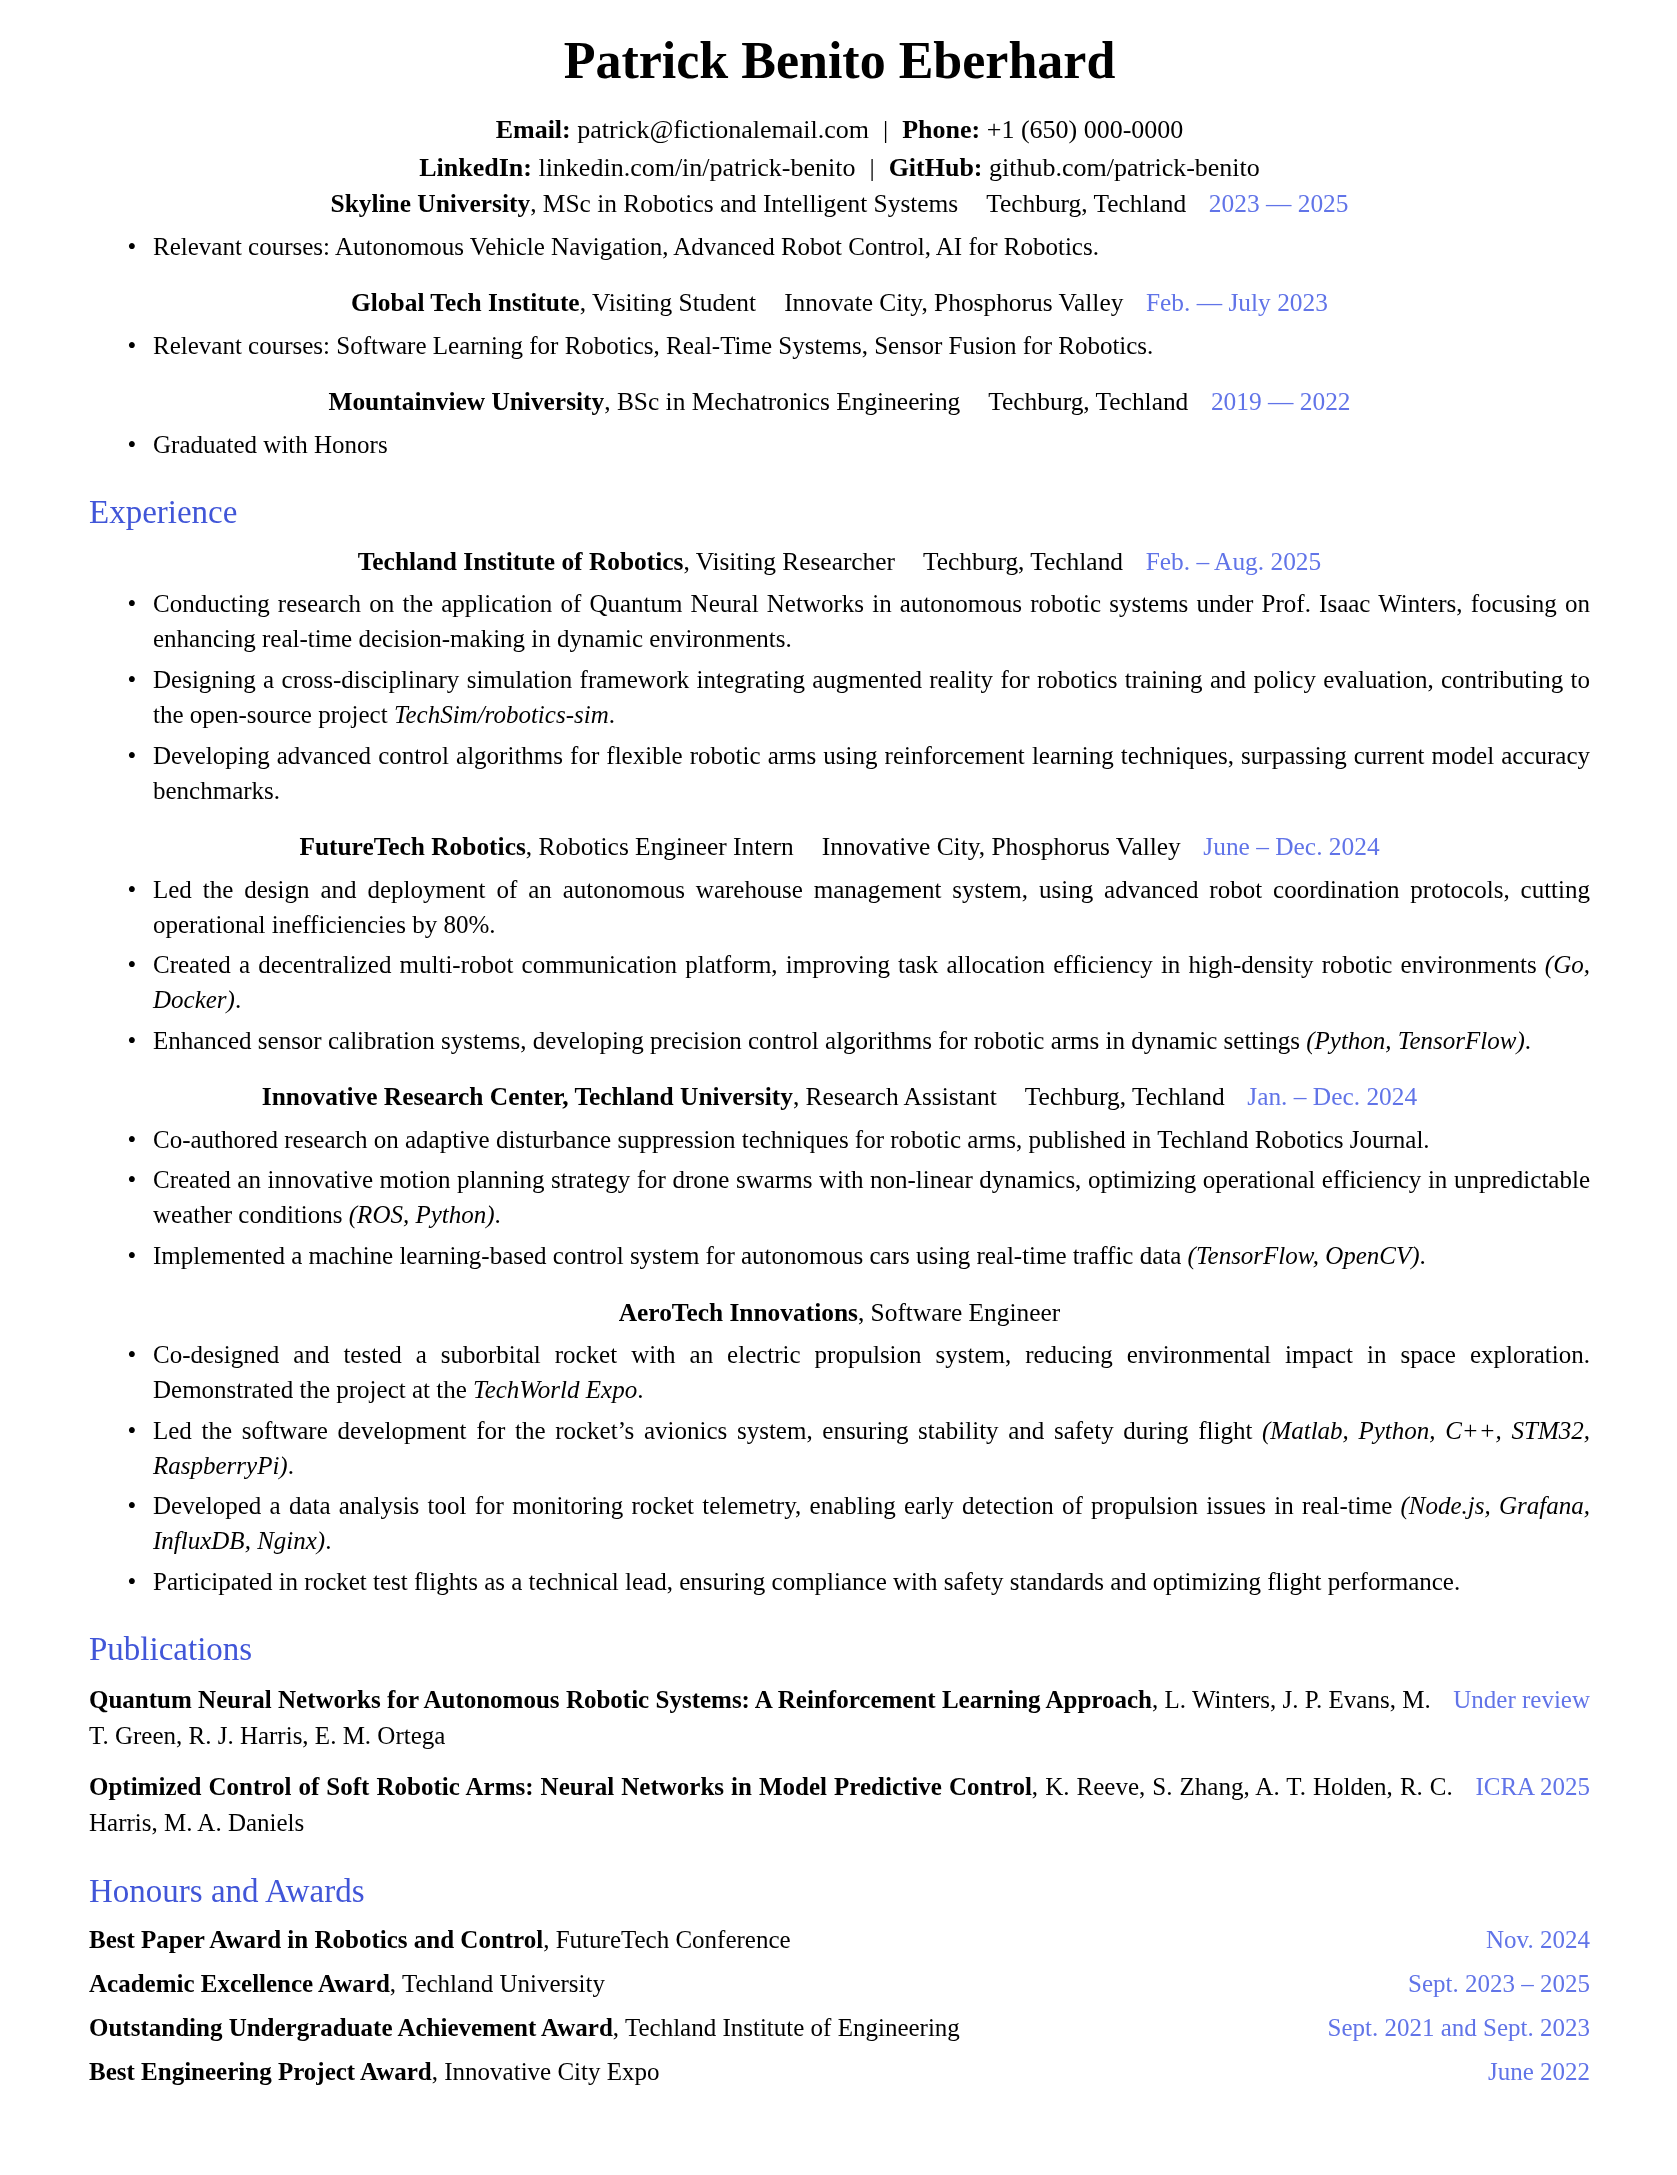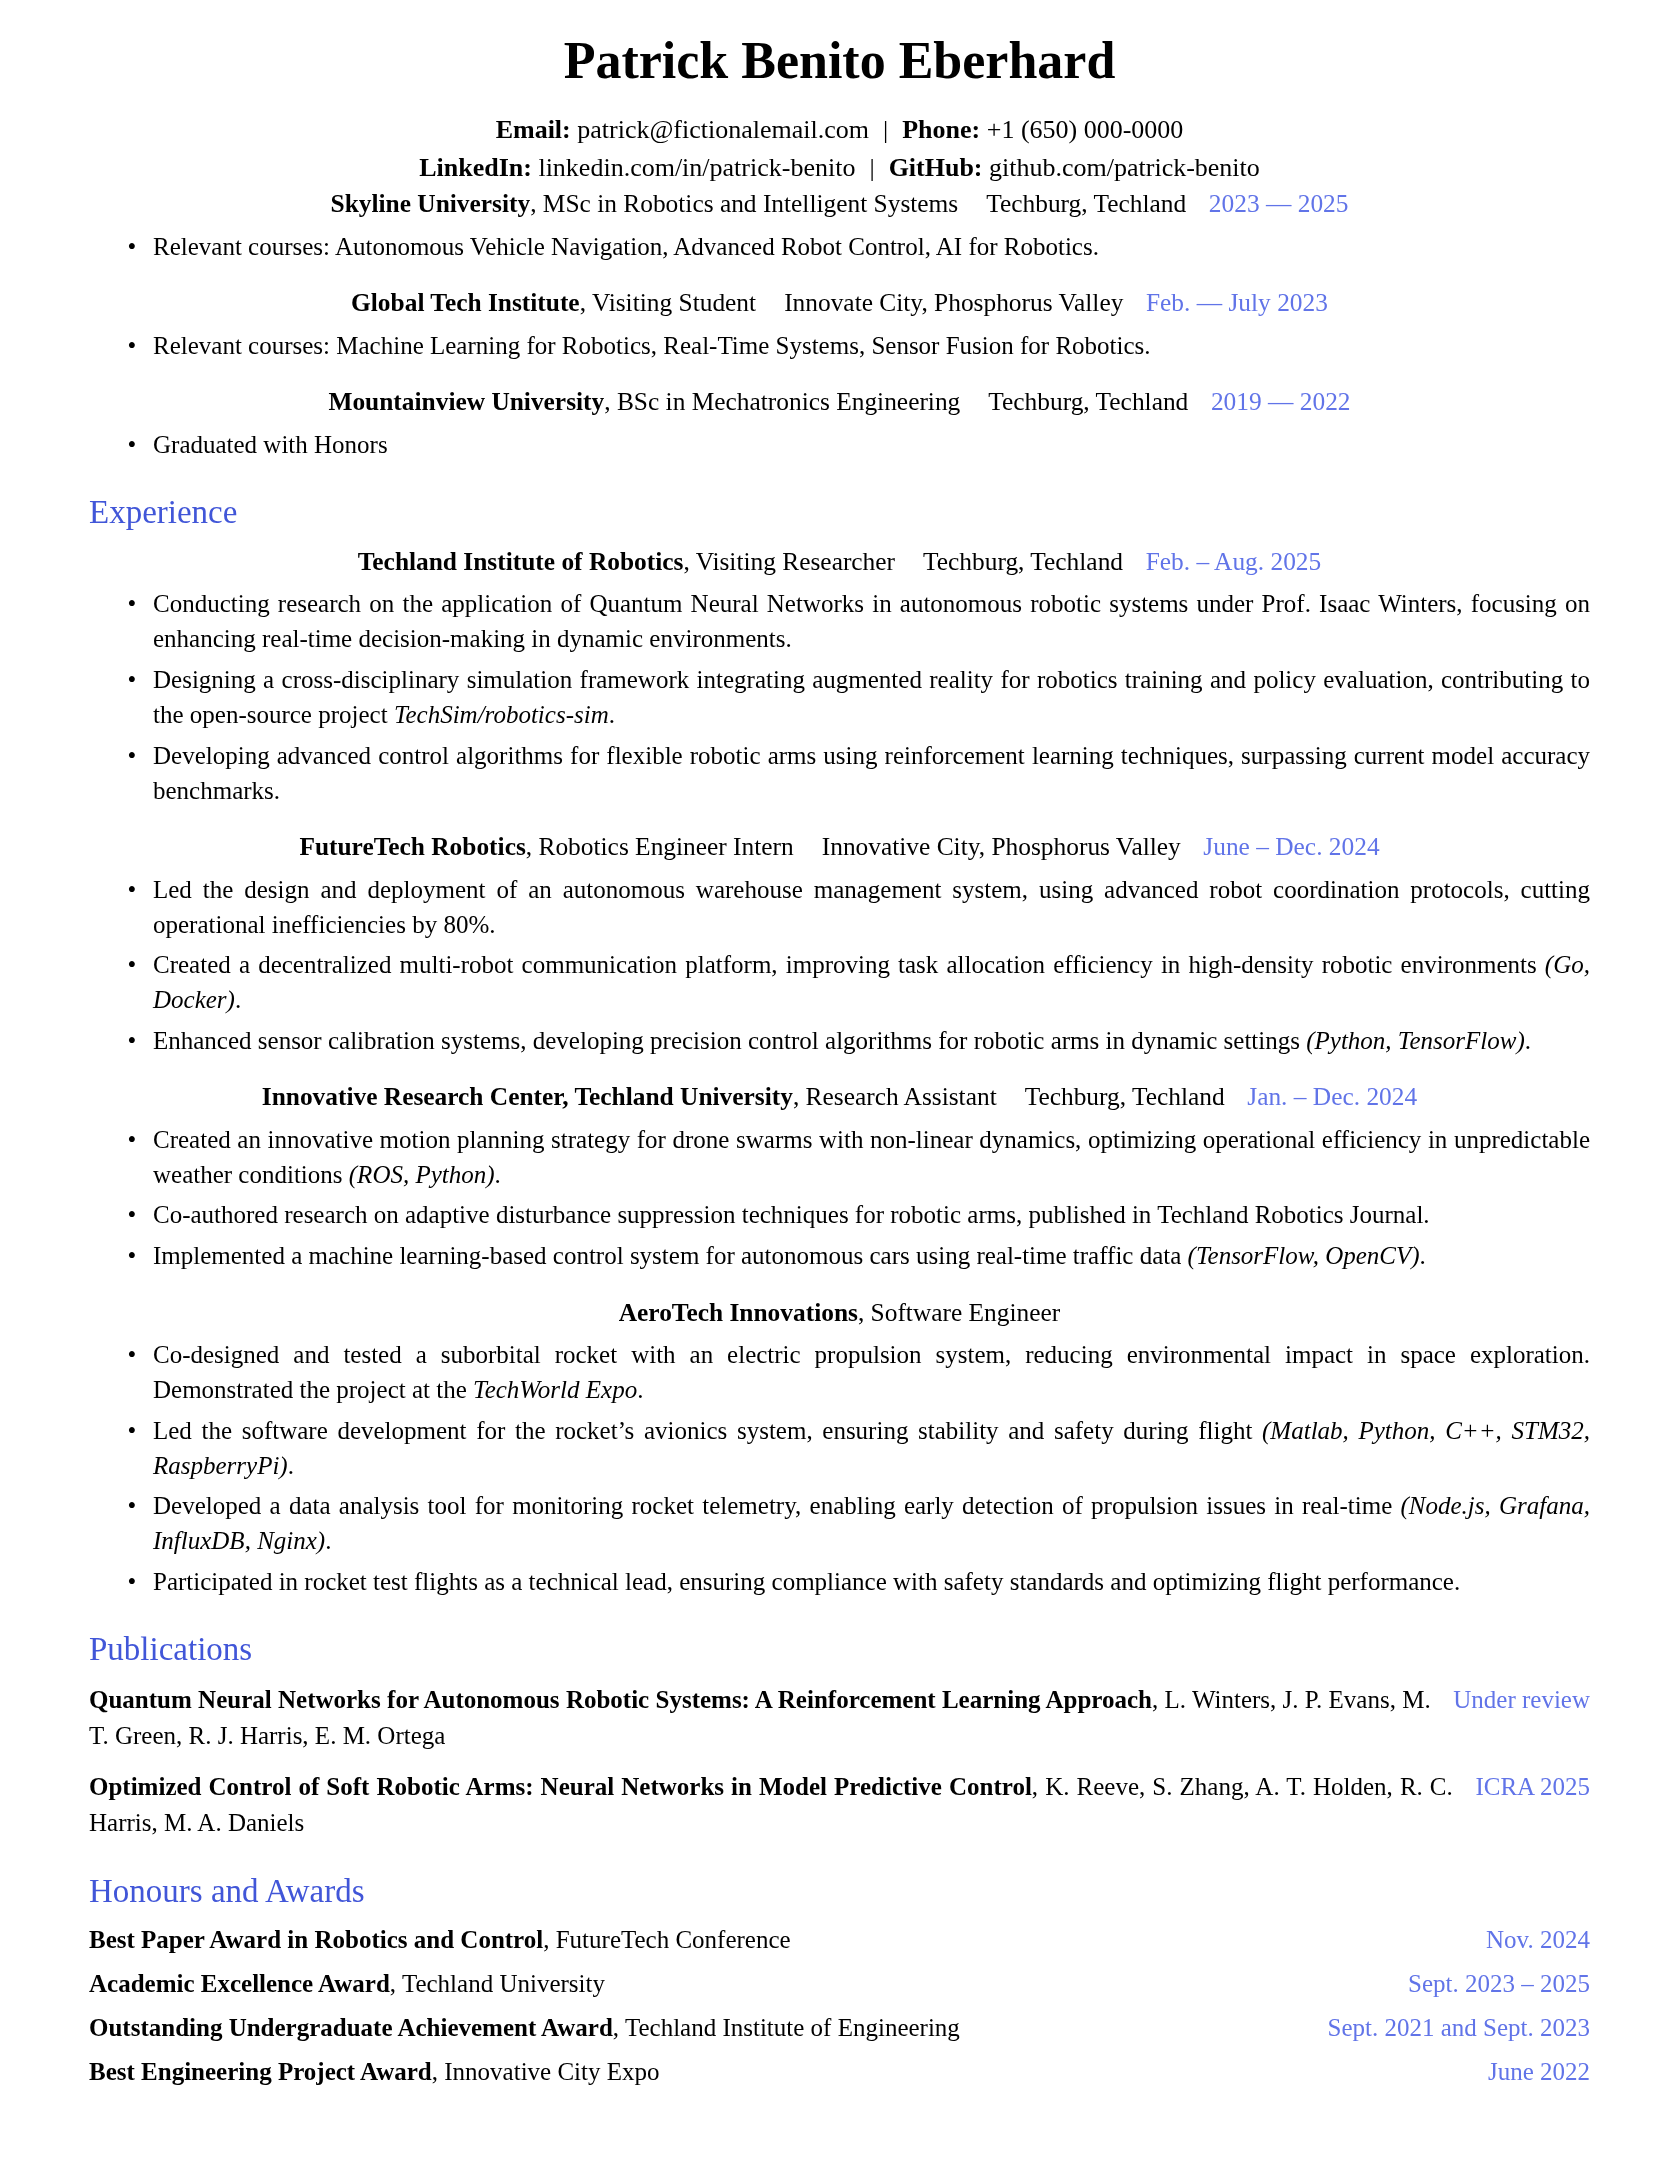--- a/index.html
+++ b/index.html
@@ -132,21 +132,21 @@
         <li>Relevant courses: Autonomous Vehicle Navigation, Advanced Robot Control, AI for Robotics.</li>
       </ul>
     </div>
 
     <div class="entry">
       <div class="entry-head">
         <span class="head-left"><b>Global Tech Institute</b><span>, Visiting Student</span></span>
         <span class="head-right"><span class="loc">Innovate City, Phosphorus Valley</span><span class="dates">Feb. — July 2023</span></span>
       </div>
       <ul class="bullets">
-        <li>Relevant courses: Machine Learning for Robotics, Real-Time Systems, Sensor Fusion for Robotics.</li>
+        <li>Relevant courses: Software Learning for Robotics, Real-Time Systems, Sensor Fusion for Robotics.</li>
       </ul>
     </div>
 
     <div class="entry">
       <div class="entry-head">
         <span class="head-left"><b>Mountainview University</b><span>, BSc in Mechatronics Engineering</span></span>
         <span class="head-right"><span class="loc">Techburg, Techland</span><span class="dates">2019 — 2022</span></span>
       </div>
       <ul class="bullets">
         <li>Graduated with Honors</li>
@@ -180,22 +180,22 @@
         <li>Enhanced sensor calibration systems, developing precision control algorithms for robotic arms in dynamic settings <em>(Python, TensorFlow)</em>.</li>
       </ul>
     </div>
 
     <div class="entry">
       <div class="entry-head">
         <span class="head-left"><b>Innovative Research Center, Techland University</b><span>, Research Assistant</span></span>
         <span class="head-right"><span class="loc">Techburg, Techland</span><span class="dates">Jan. – Dec. 2024</span></span>
       </div>
       <ul class="bullets">
+        <li>Co-authored research on adaptive disturbance suppression techniques for robotic arms, published in Techland Robotics Journal.</li>
         <li>Created an innovative motion planning strategy for drone swarms with non-linear dynamics, optimizing operational efficiency in unpredictable weather conditions <em>(ROS, Python)</em>.</li>
-        <li>Co-authored research on adaptive disturbance suppression techniques for robotic arms, published in Techland Robotics Journal.</li>
         <li>Implemented a machine learning-based control system for autonomous cars using real-time traffic data <em>(TensorFlow, OpenCV)</em>.</li>
       </ul>
     </div>
 
     <div class="entry">
       <div class="entry-head">
         <span class="head-left"><b>AeroTech Innovations</b><span>, Software Engineer</span></span>
       </div>
       <ul class="bullets">
         <li>Co-designed and tested a suborbital rocket with an electric propulsion system, reducing environmental impact in space exploration. Demonstrated the project at the <em>TechWorld Expo</em>.</li>

